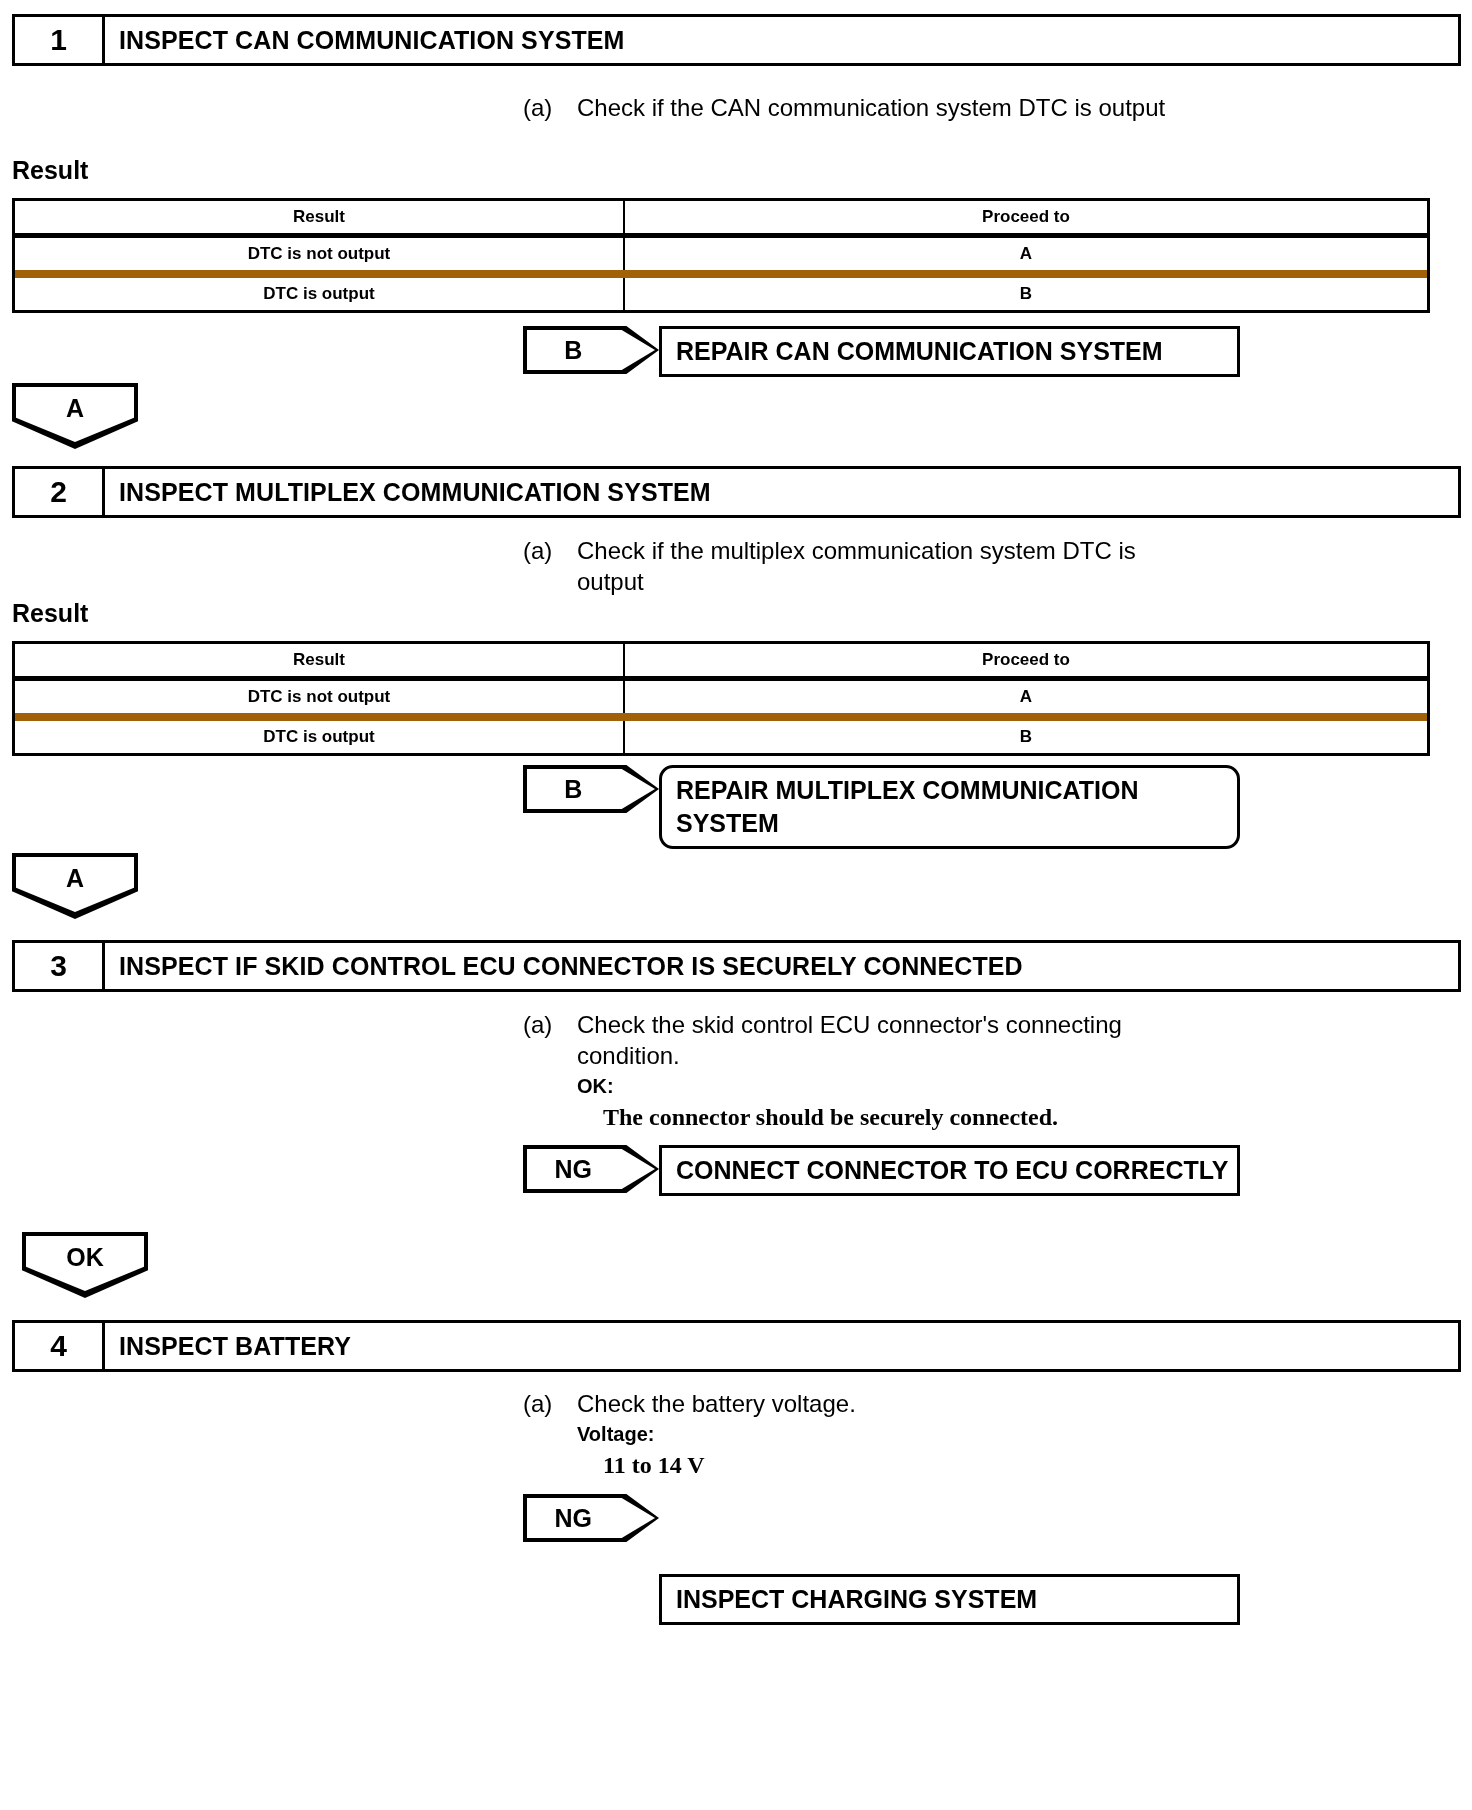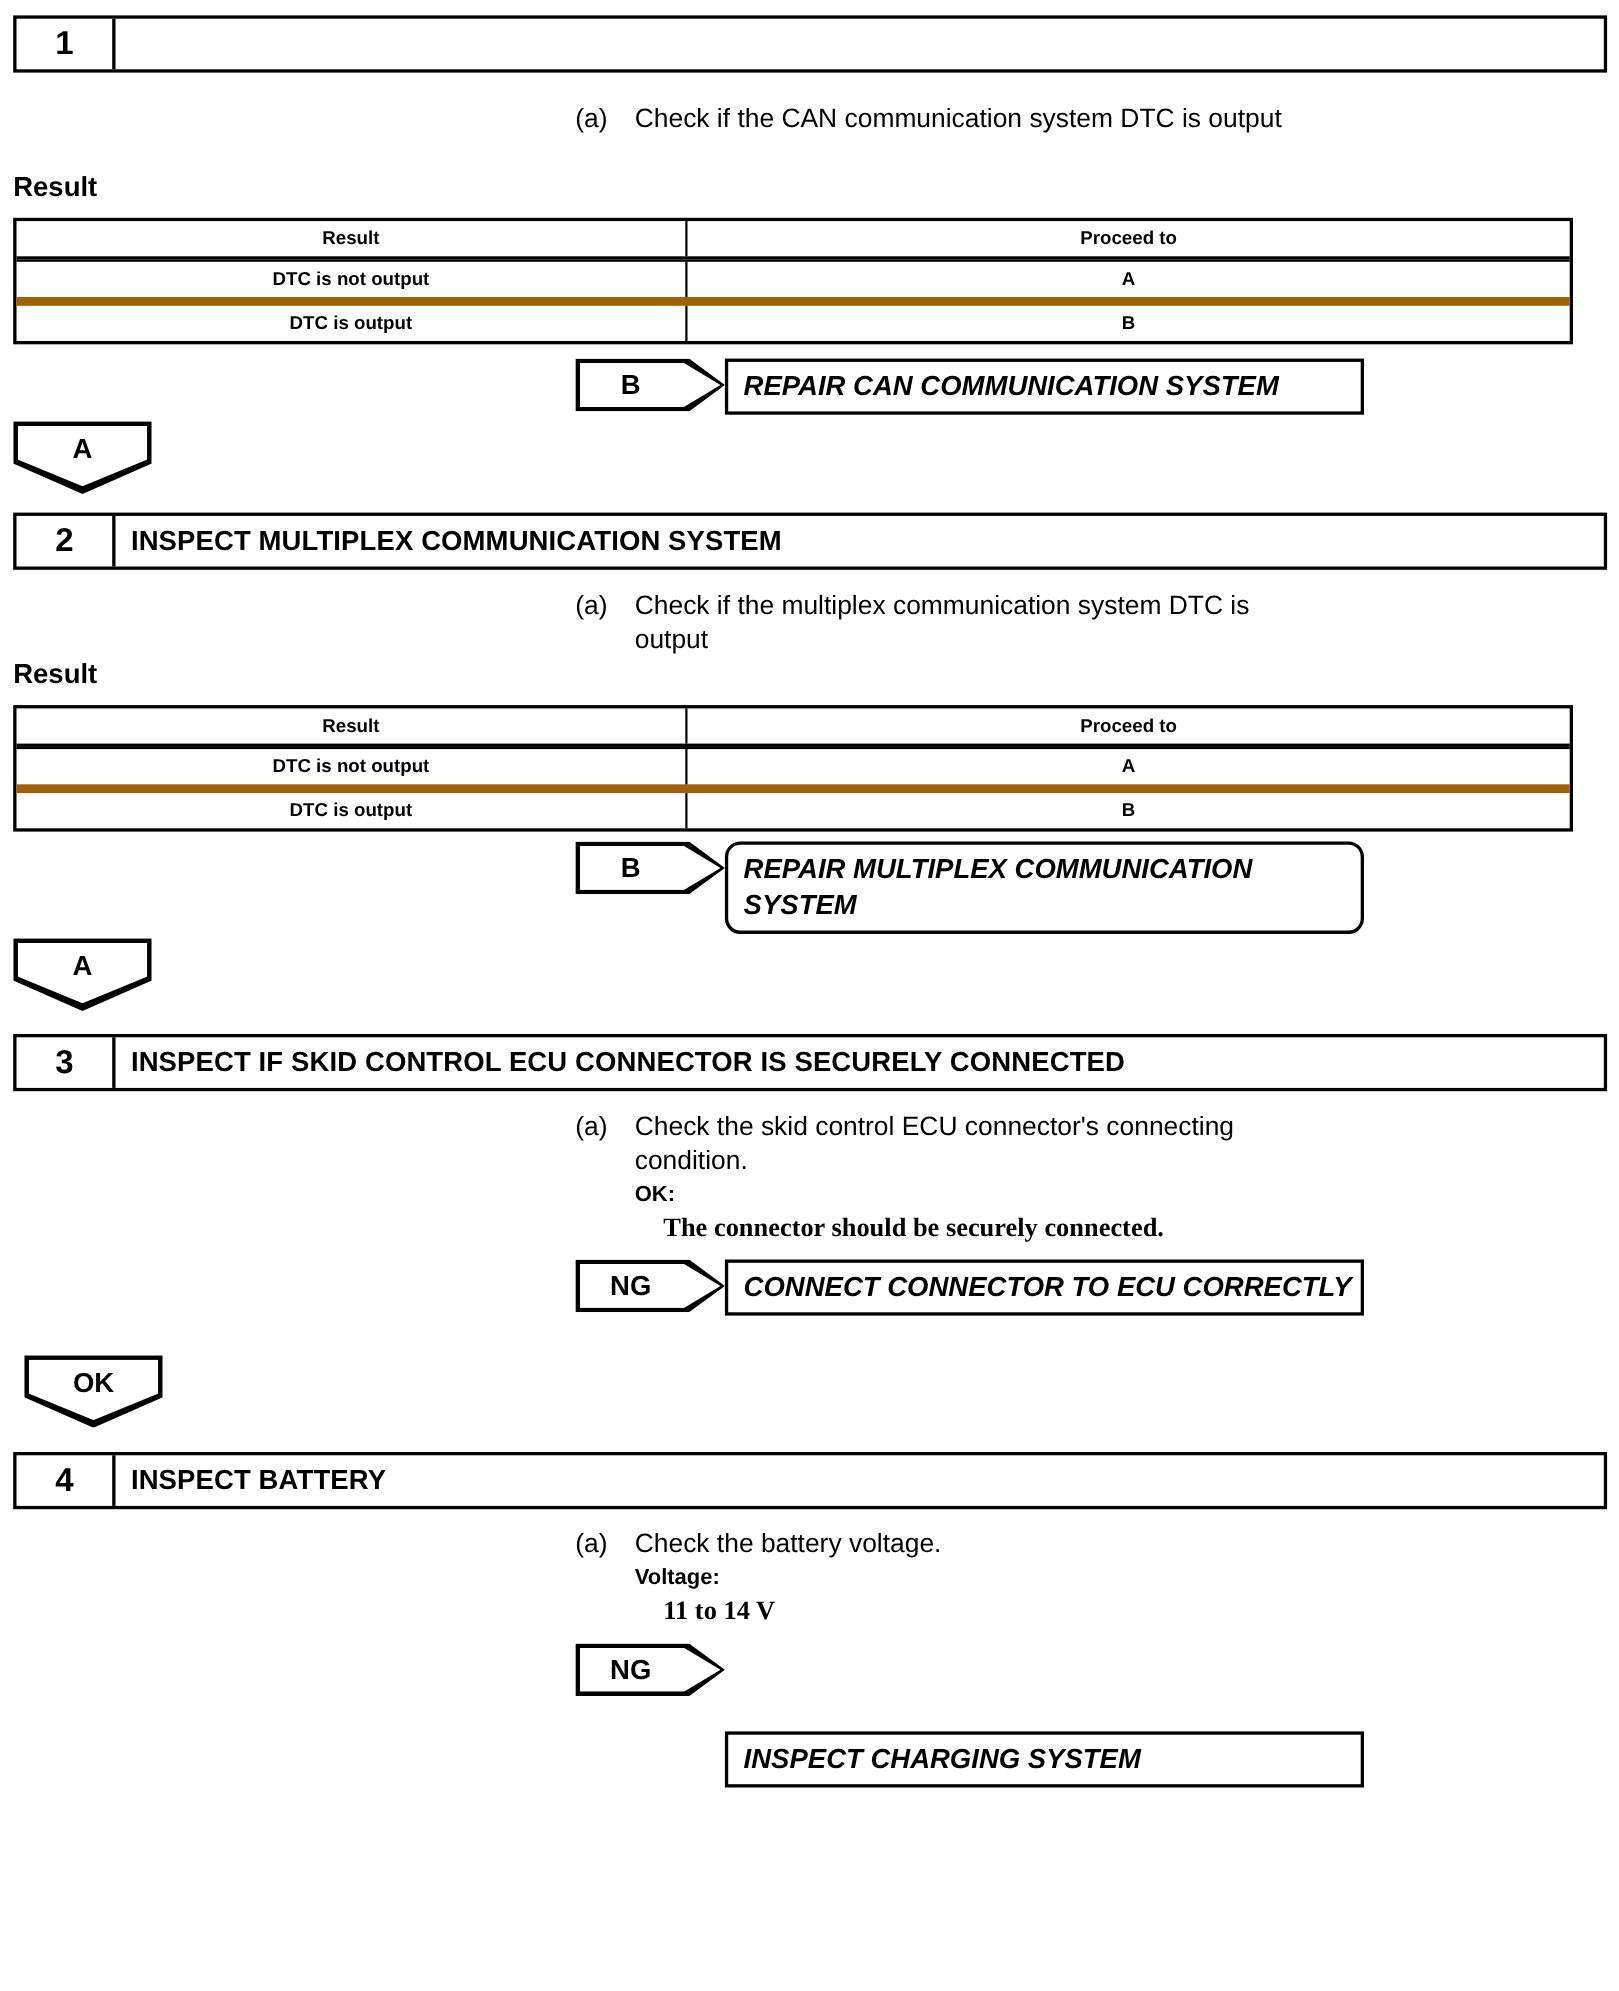--- a/index.html
+++ b/index.html
@@ -156,21 +156,20 @@
     position: absolute;
     left: 659px;
     width: 581px;
     border: 3px solid #000;
     box-sizing: border-box;
     background: #fff;
     padding: 6px 0 6px 14px;
     font-size: 25px;
     font-weight: bold;
     line-height: 33px;
-    font-style: italic;
   }
 
   
   .conn {
     position: absolute;
     width: 126px;
     height: 66px;
   }
   .conn .cshape {
     position: absolute;
@@ -198,20 +197,21 @@
     font-weight: bold;
   }
 </style>
 </head>
 <body>
 
 <div class="page">
 
   <div class="step-bar" style="top:14px;">
     <div class="step-num">1</div>
+    <div class="step-title">INSPECT CAN COMMUNICATION SYSTEM</div>
   </div>
 
   <div class="proc" style="top:92px;">
     <div class="proc-row">
       <div class="proc-marker">(a)</div>
       <div class="proc-text">Check if the CAN communication system DTC is output</div>
     </div>
   </div>
 
   <div class="result-label" style="top:156px;">Result</div>

